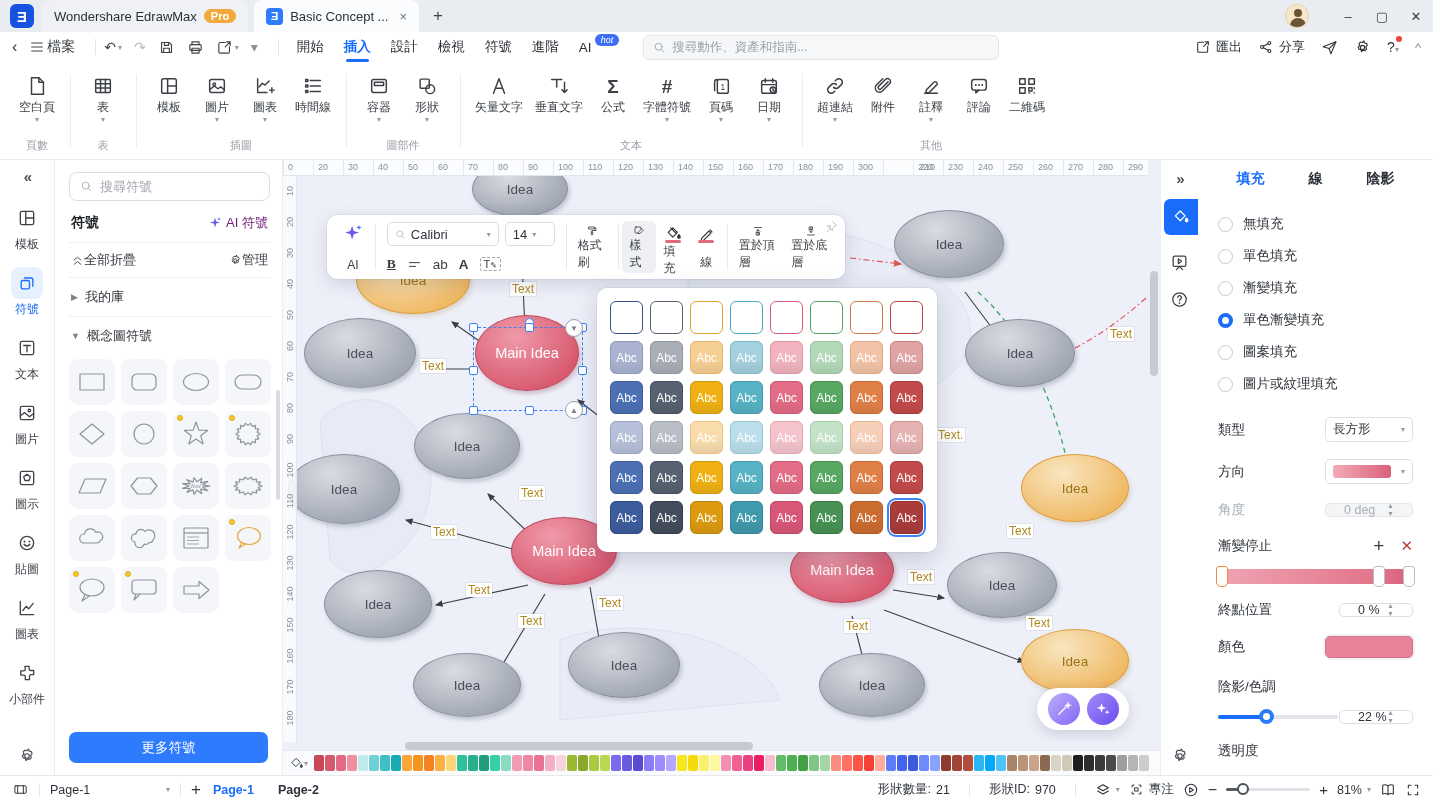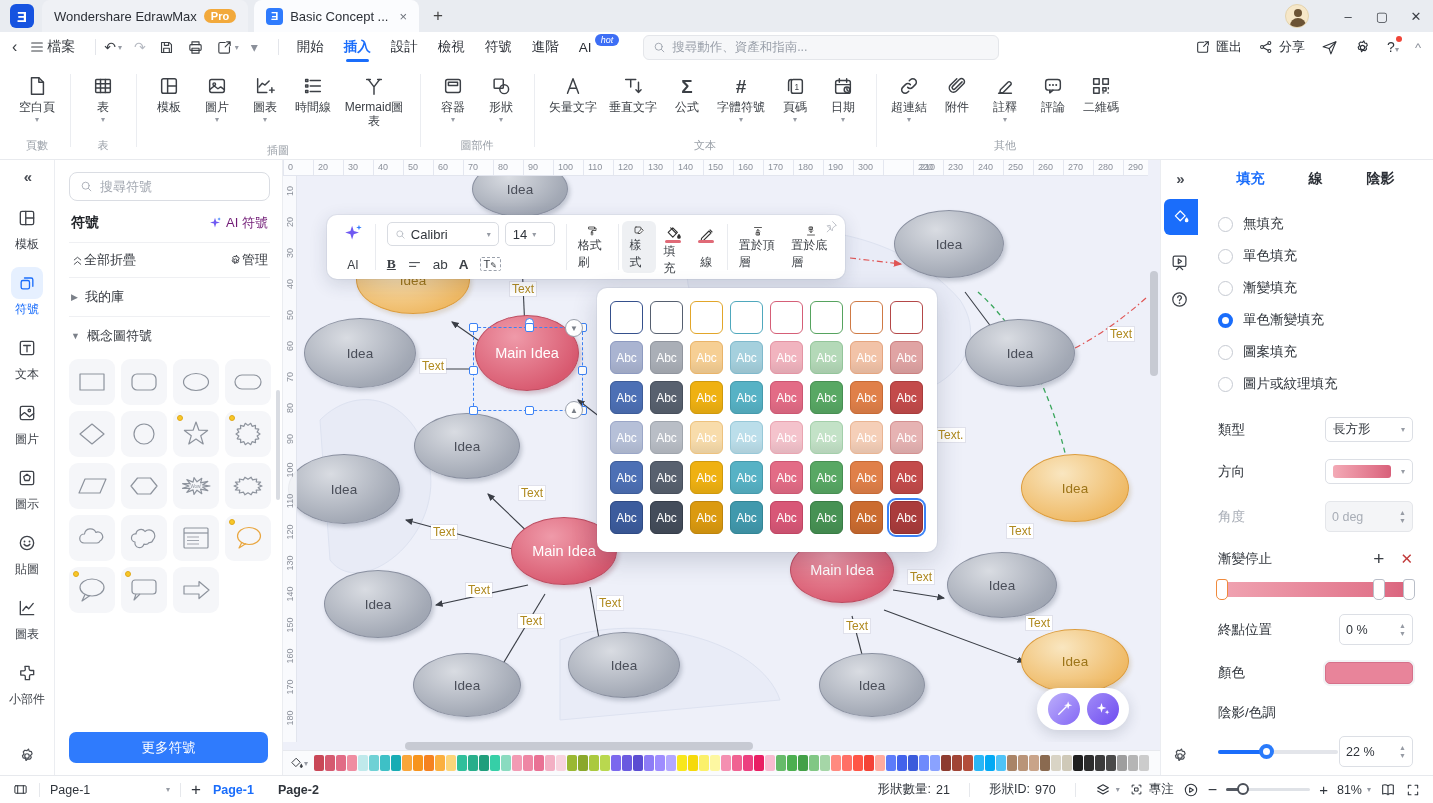--- a/index.html
+++ b/index.html
@@ -140,21 +140,21 @@
   .fpanel{position:absolute;left:1198px;right:0;top:160px;bottom:28px;background:#fff;padding:0 20px;overflow:hidden;}
   .fp-tabs{display:flex;height:38px;align-items:center;}
   .fp-tab{flex:1;text-align:center;font-size:14px;color:#2b2f36;font-weight:bold;}
   .fp-tab.active{color:#1a6dfb;}
   .fo-row{display:flex;align-items:center;gap:10px;height:32px;color:#2f343b;font-size:13.5px;}
   .radio{width:15px;height:15px;border:1.4px solid #c6cad2;border-radius:50%;background:#fff;flex:0 0 auto;}
   .radio.sel{border:4.5px solid #1a6dfb;}
   .fp-row{display:flex;align-items:center;justify-content:space-between;margin-top:17px;color:#2f343b;font-size:13.5px;}
   .fp-sel{width:88px;height:25px;border:1px solid #dcdfe5;border-radius:5px;display:flex;align-items:center;justify-content:space-between;padding:0 7px;font-size:12.5px;background:#fff;color:#2f343b;}
   .fp-sel .dd{font-size:8px;color:#969ba4;}
-  .fp-spin{width:88px;height:31px;border:1px solid #dcdfe5;border-radius:5px;display:flex;align-items:center;justify-content:space-between;padding:0 6px;font-size:12.5px;background:#fff;}
+  .fp-spin{width:88px;height:14px;border:1px solid #dcdfe5;border-radius:5px;display:flex;align-items:center;justify-content:space-between;padding:0 18px;font-size:12.5px;background:#fff;}
   .fp-spin.dis{background:#f4f5f7;color:#a8adb6;border-color:#e4e6ea;}
   .spinarr{display:flex;flex-direction:column;font-size:7px;color:#969ba4;line-height:1.1;}
   .gradpill{width:58px;height:13px;border-radius:3px;background:linear-gradient(90deg,#f3aab6,#e2778d 70%,#d8607a);}
   .gradbar{position:relative;margin-top:14px;height:15px;border-radius:3px;background:linear-gradient(90deg,#f0a4b2,#e2778d 78%,#d8607a);}
   .gstop{position:absolute;top:-3px;width:12px;height:21px;background:#fff;border:1.4px solid #b9bec8;border-radius:3px 3px 5px 5px;}
   .gstop.sel{border-color:#f08a3c;}
   .colorsw{width:88px;height:22px;border-radius:5px;background:#e8849a;border:1px solid #d6708a;box-shadow:0 0 0 2px #f2f3f5;}
   .bslider{position:relative;width:120px;height:4px;border-radius:2px;background:#e3e5ea;}
   .bslider .fillb{position:absolute;left:0;top:0;height:4px;width:48px;border-radius:2px;background:#1a6dfb;}
   .bslider .knob{position:absolute;left:41px;top:-6px;width:15px;height:15px;border-radius:50%;background:#fff;border:4px solid #2a7bfb;}
@@ -347,30 +347,20 @@
           <div class="rb-item">
             <div class="rb-icwrap">
               <svg class="ic" width="22" height="22" viewBox="0 0 24 24">
                 <path d="M9 6h11M9 12h11M9 18h11"></path>
                 <rect x="4" y="4.8" width="2.4" height="2.4"></rect>
                 <rect x="4" y="10.8" width="2.4" height="2.4"></rect>
                 <rect x="4" y="16.8" width="2.4" height="2.4"></rect>
               </svg>
             </div>
             <div class="rb-lb">時間線</div>
-            <div class="rb-dd"></div>
-          </div>
-          <div class="rb-item">
-            <div class="rb-icwrap">
-              <svg class="ic" width="22" height="22" viewBox="0 0 24 24">
-                <path d="M12 21v-8M12 13L6 5m6 8l6-8"></path>
-                <path d="M4 5h4M16 5h4"></path>
-              </svg>
-            </div>
-            <div class="rb-lb">Mermaid圖表</div>
             <div class="rb-dd"></div>
           </div>
         </div>
         <div class="rb-glabel">插圖</div>
       </div>
       <div class="rb-group">
         <div class="rb-items">
           <div class="rb-item">
             <div class="rb-icwrap">
               <svg class="ic" width="22" height="22" viewBox="0 0 24 24">

